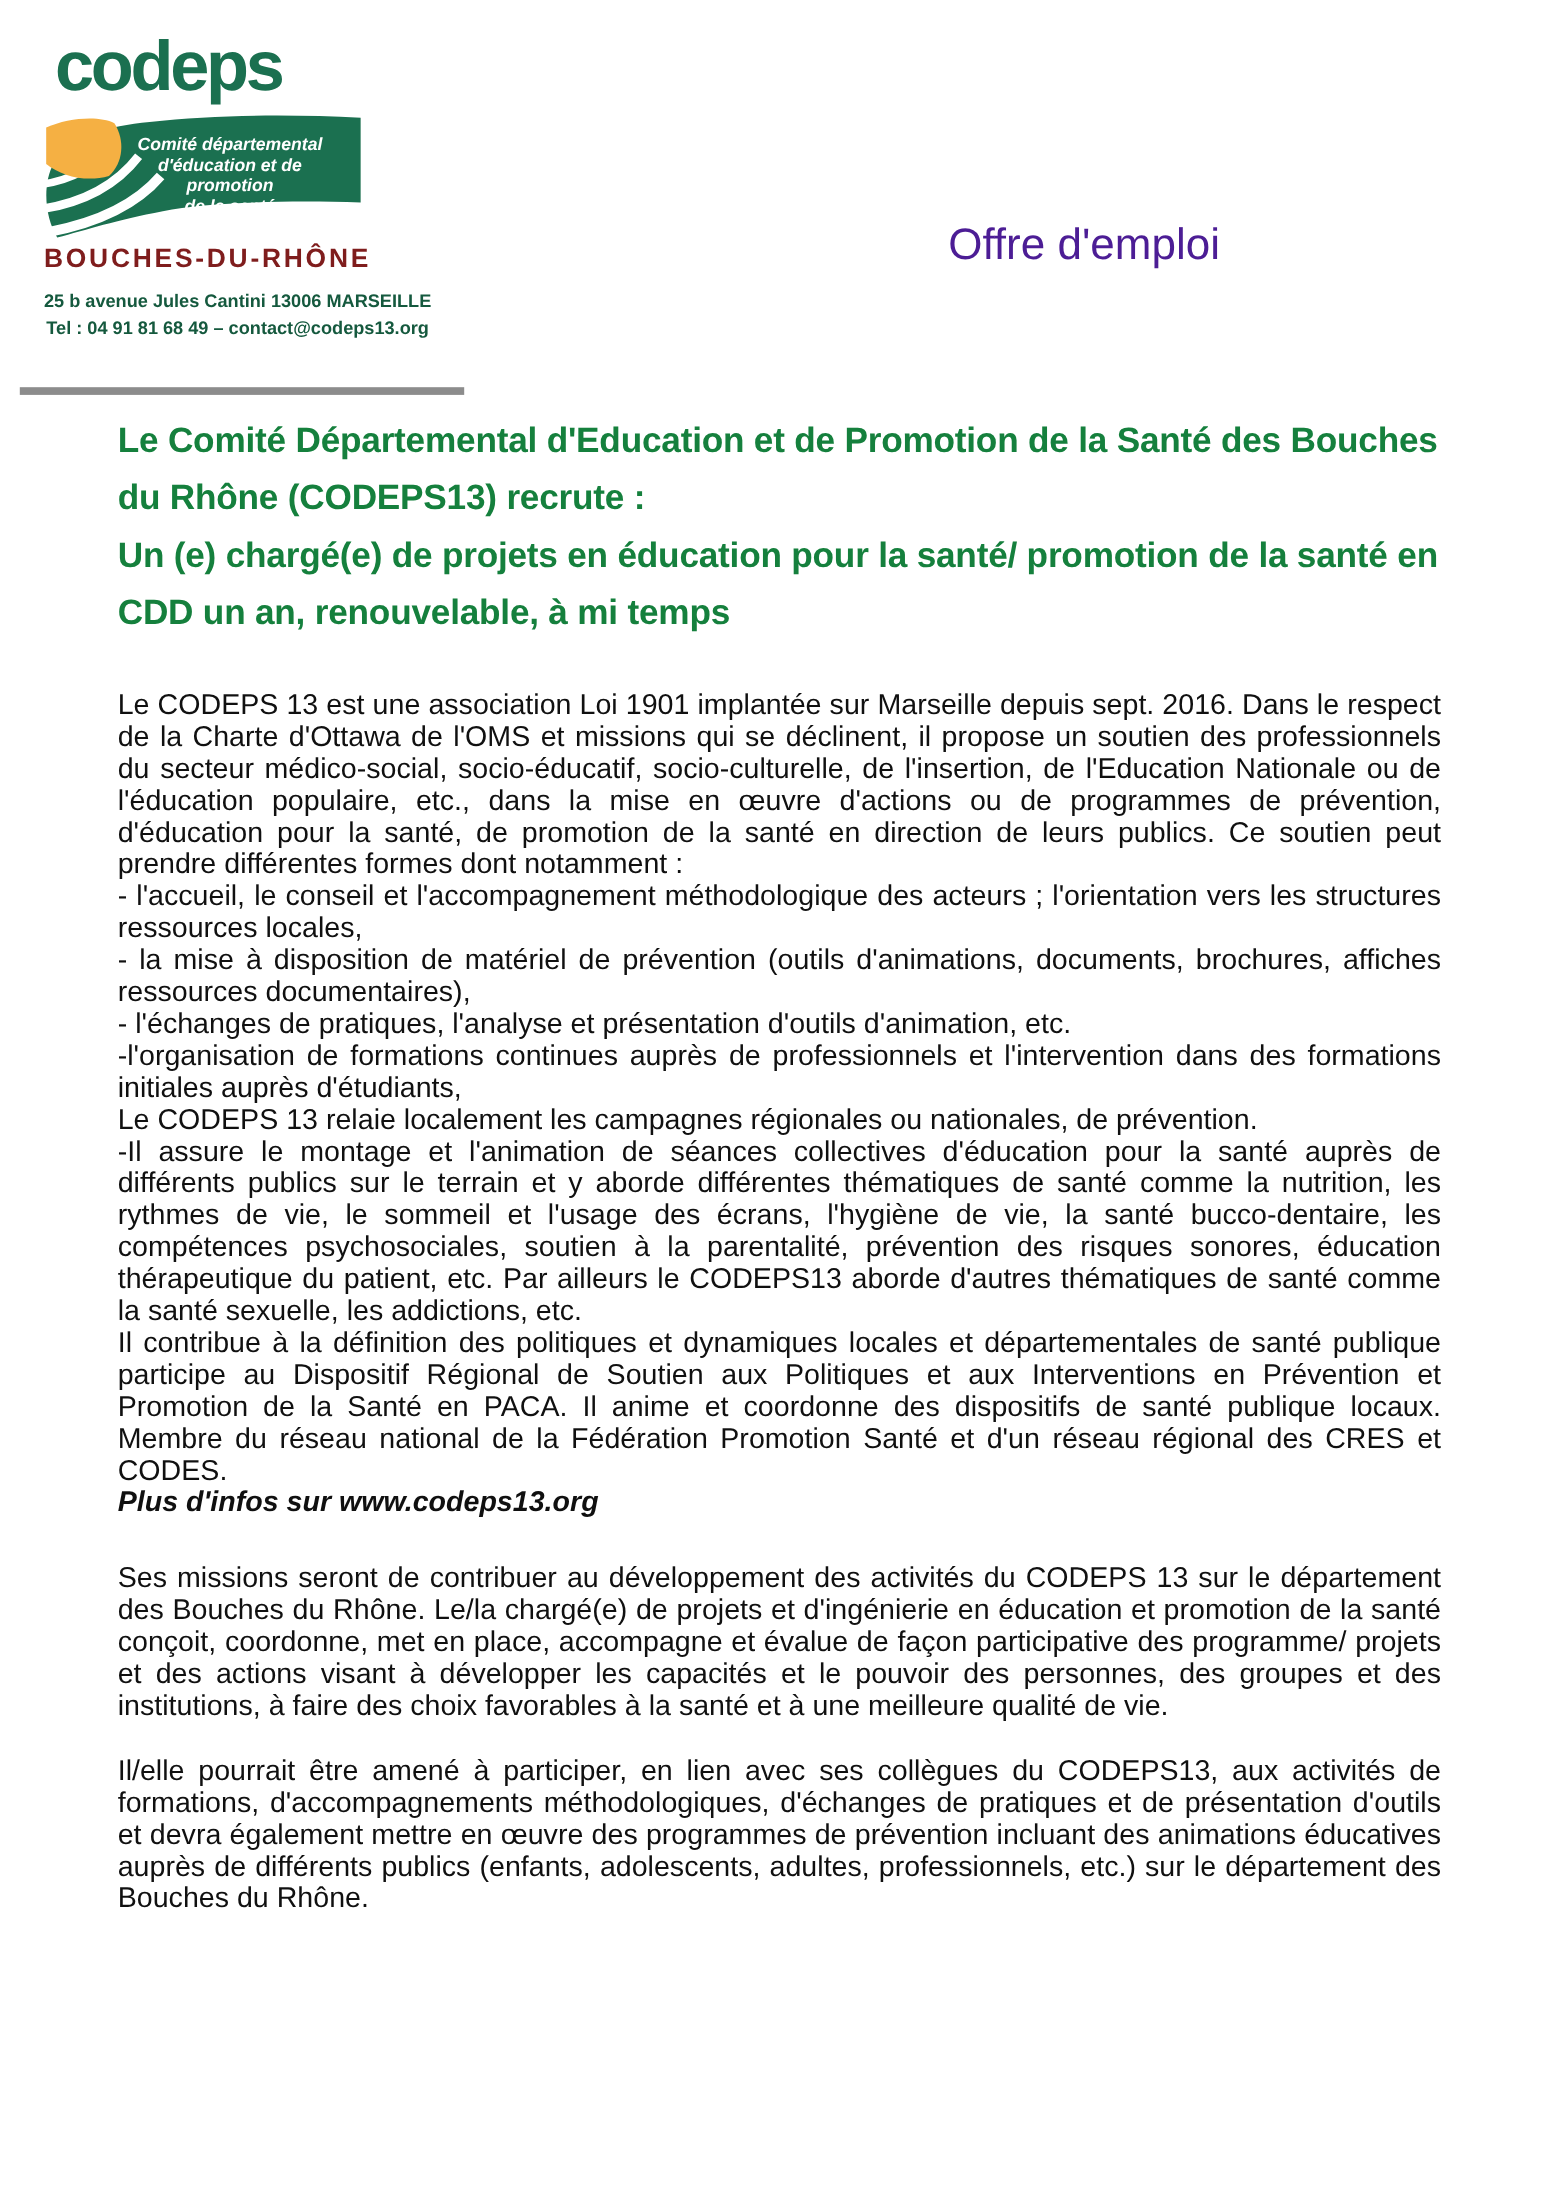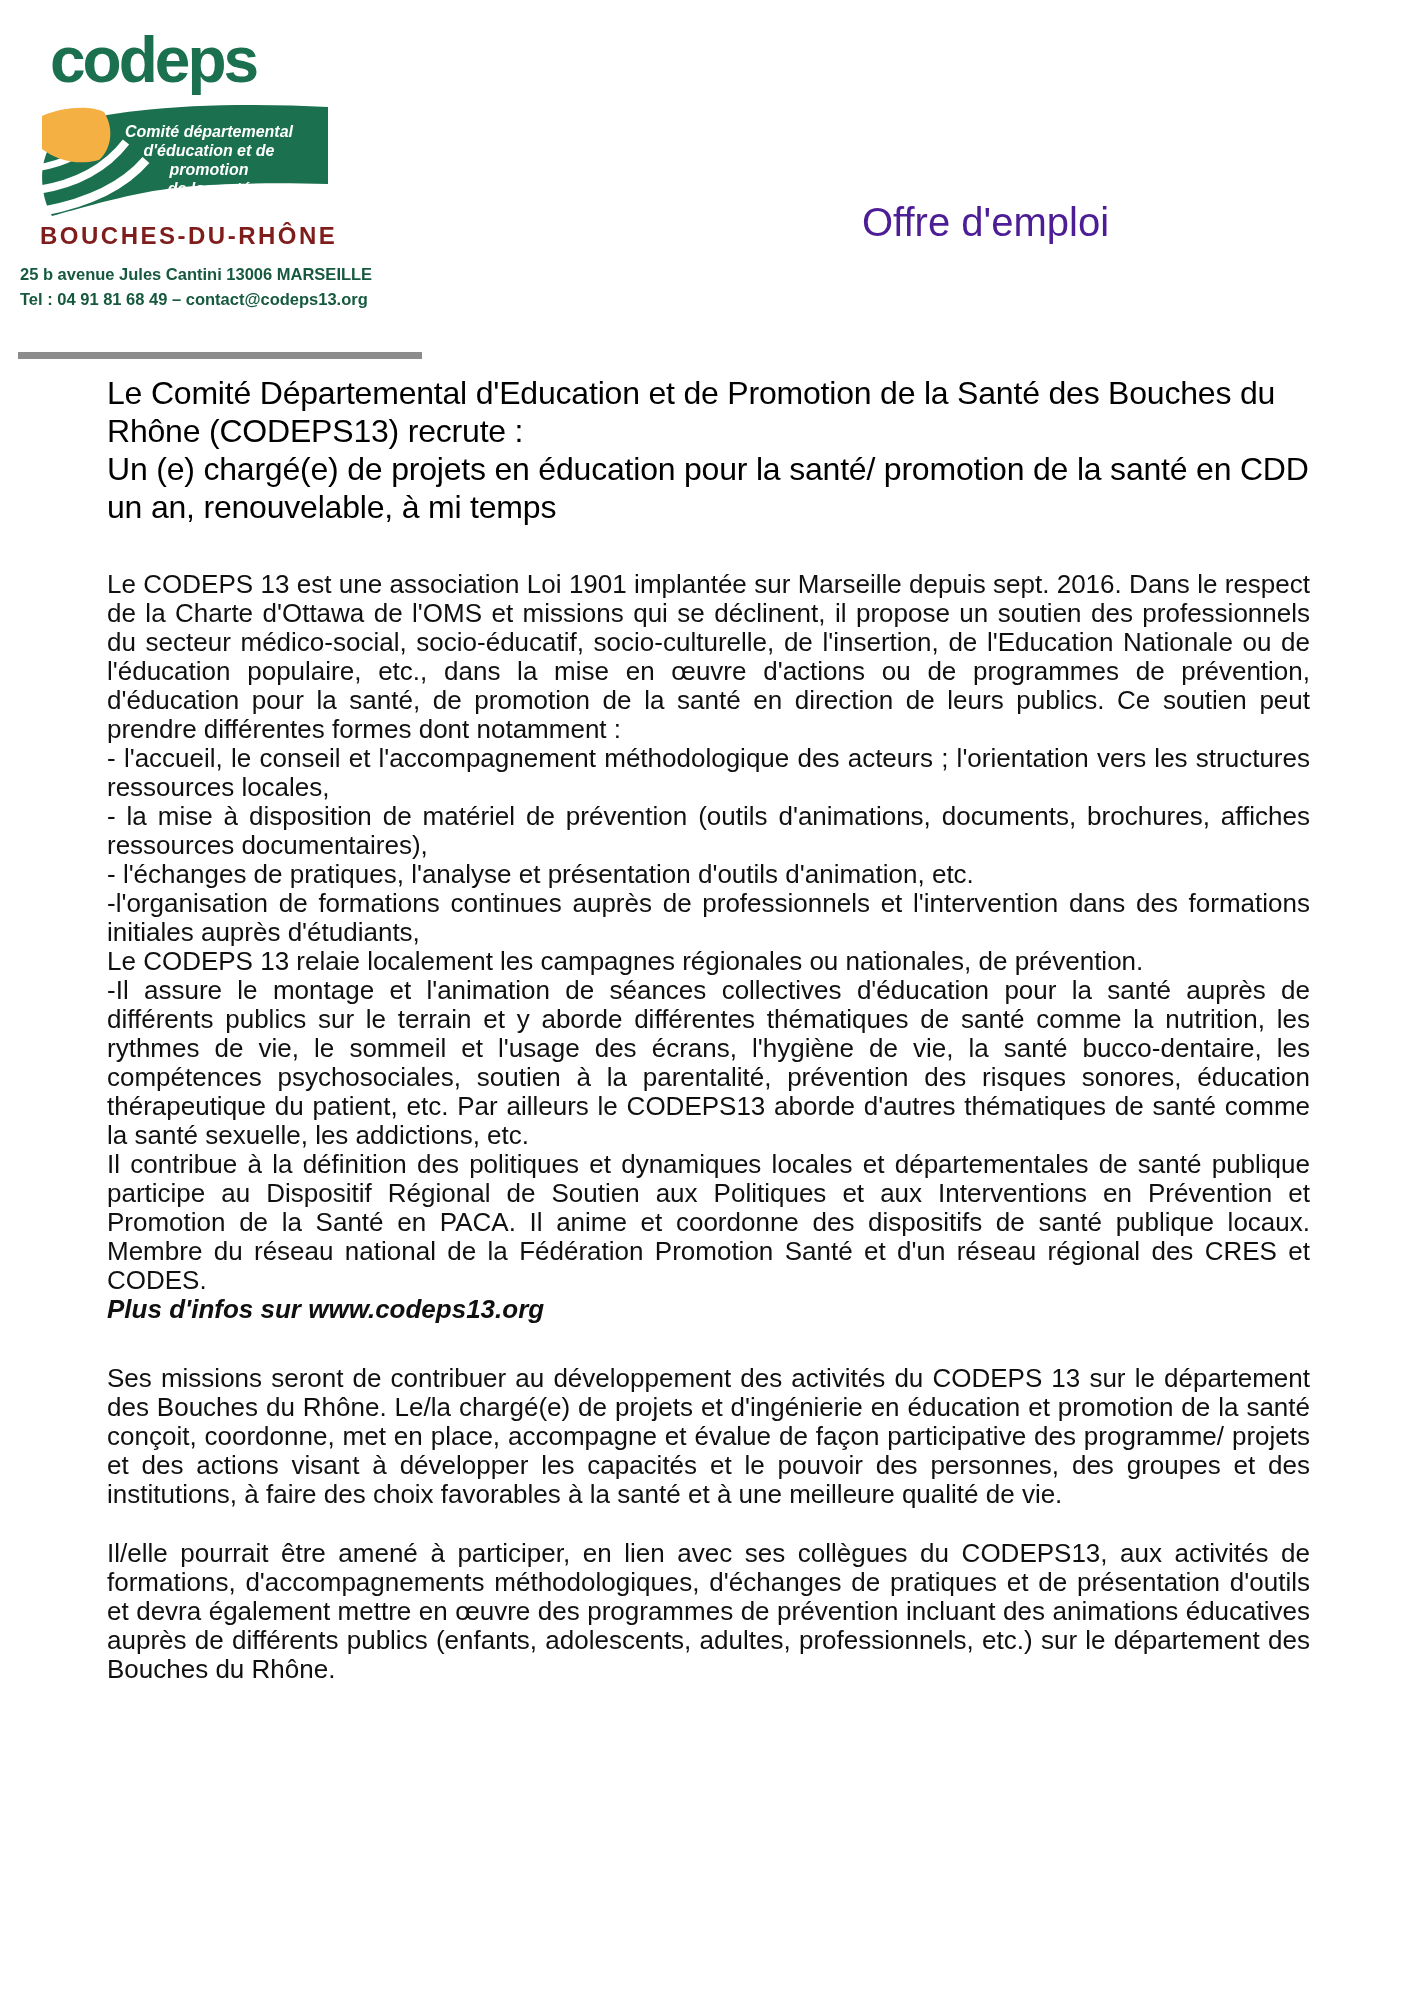--- a/index.html
+++ b/index.html
@@ -16,32 +16,32 @@
   .banner-svg{position:absolute;left:0;top:82px;width:292px;height:114px;}
   .banner-text{
     position:absolute;right:14px;top:100px;width:210px;text-align:center;
     color:#ffffff;font-weight:bold;font-style:italic;font-size:16px;line-height:19px;
   }
   .region{
     position:absolute;left:40px;top:222px;font-size:24px;font-weight:bold;
     letter-spacing:2.5px;color:#7f1d1d;white-space:nowrap;
   }
   .addr-block{
-    position:absolute;left:20px;top:262px;width:392px;text-align:left;
+    position:absolute;left:20px;top:262px;width:392px;text-align:center;
     color:#15593E;font-weight:bold;font-size:16.5px;line-height:25px;
   }
   .rule{position:absolute;left:18px;top:352px;width:404px;height:7px;background:#8c8c8c;}
   
   .offer-title{
     position:absolute;left:862px;top:196px;font-size:40px;line-height:52px;color:#4c1d95;
     white-space:nowrap;
   }
   
   .content{position:absolute;left:107px;top:374px;width:1203px;}
-  .intro p{margin:0;font-size:32px;line-height:38px;color:#000000;letter-spacing:-0.2px;}
+  .intro p{margin:0;font-size:32px;line-height:52px;color:#15803d;letter-spacing:-0.2px;font-weight:bold;}
   .bodytext p{margin:0;font-size:26px;line-height:29px;text-align:justify;color:#101010;}
   .first-body{margin-top:44px !important;}
   .more-info{font-weight:bold;font-style:italic;text-align:right;}
   .section-heading{
     margin:46px 0 0 0;font-size:27px;line-height:31px;color:#101010;
     text-decoration:underline;text-underline-offset:4px;
   }
   .section-heading .bold-seg{font-weight:bold;}
   .mission-1{margin-top:40px !important;}
   .mission-2{margin-top:30px !important;}

